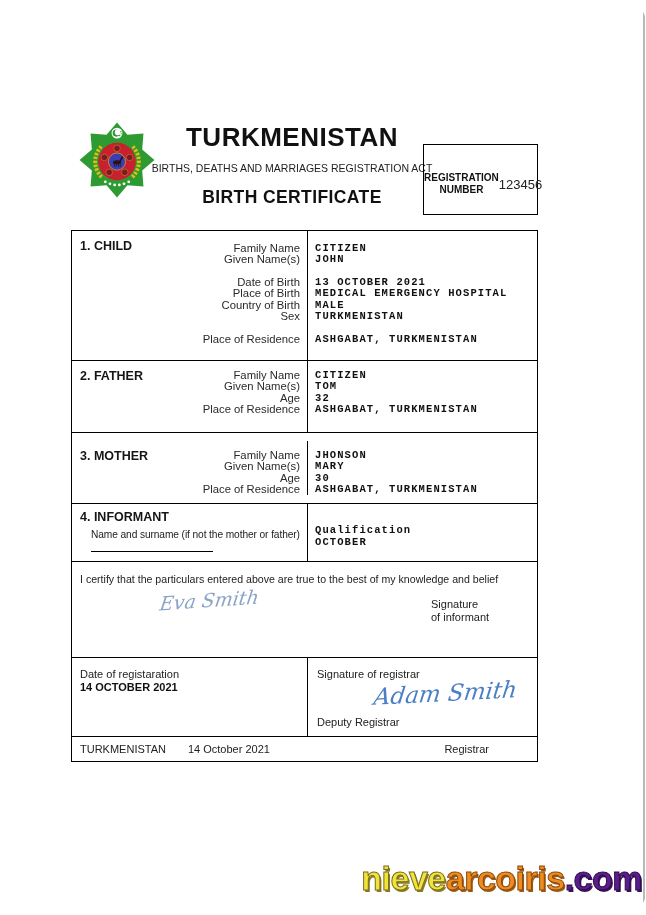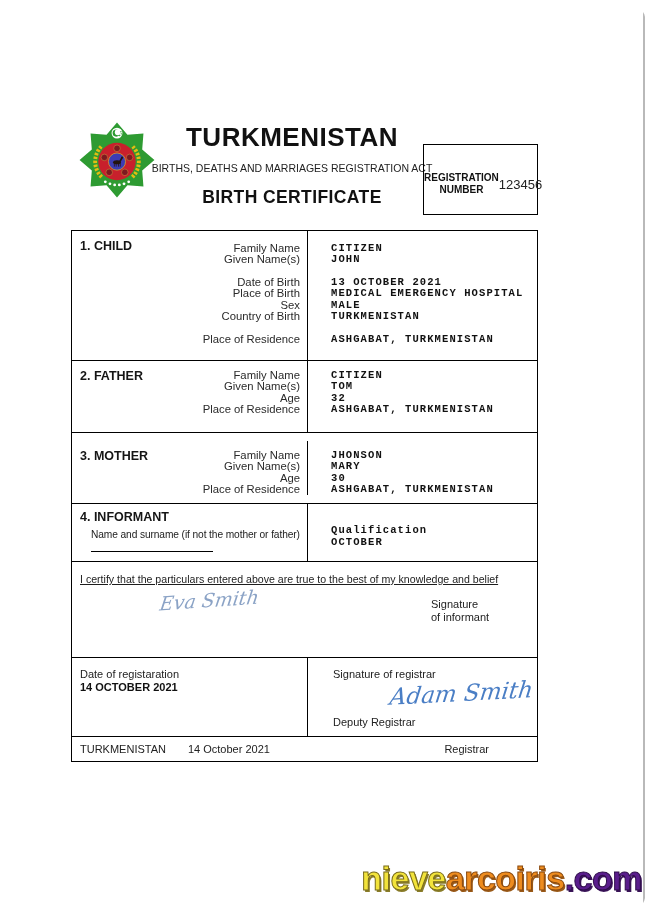--- a/index.html
+++ b/index.html
@@ -32,21 +32,21 @@
   .reg-label { font-size:10px; font-weight:bold; margin-top:9px; width:90px; line-height:12px; color:#111; }
   .reg-number { font-size:13px; margin-top:9px; color:#222; }
 
   
   .cert-table {
     position:absolute; left:71px; top:230px; width:467px;
     border:1.6px solid #000;
   }
   .row { position:relative; width:100%; border-top:1.2px solid #000; }
   .row.first { border-top:none; }
-  .person-row { display:flex;gap:16px; }
+  .person-row { display:flex; }
   .cell-left { width:236px; border-right:1.2px solid #000; position:relative; }
   .cell-right { flex:1; }
   .sec-heading {
     position:absolute; left:8px; top:8px; font-size:12.5px; font-weight:bold; color:#151515;
     white-space:nowrap;
   }
   .labels { text-align:right; padding-right:7px; }
   .values { padding-left:7px; }
   .line { height:11.4px; line-height:11.4px; font-size:11.3px; color:#2a2a2a; white-space:nowrap; }
   .values .line {
@@ -93,21 +93,21 @@
 
   
   .footer-row { display:flex; align-items:center; height:100%; padding-left:8px; font-size:11px; color:#222; }
   .footer-country { white-space:nowrap; }
   .footer-date { margin-left:22px; white-space:nowrap; }
   .footer-spacer { flex:1; }
   .footer-registrar { margin-right:48px; white-space:nowrap; }
 
   
   .h-child { height:129px; } .h-father { height:72px; } .h-mother { height:71px;align-items:center; }
-  .h-informant { height:58px; } .h-certify { height:96px;text-decoration:underline; } .h-registrar { height:79px; }
+  .h-informant { height:58px; } .h-certify { height:96px; } .h-registrar { height:79px; }
   .h-footer { height:25px; }
 
   
   .watermark {
     position:absolute; top:859px; right:4px;
     font-size:34px; font-weight:bold; letter-spacing:-0.5px; white-space:nowrap;
     font-family:"Liberation Sans", sans-serif;
   }
   .wm-0 { color:#f2e33b; -webkit-text-stroke:1px #7a6d1d; text-shadow:1.5px 1.5px 0 #8a7d2a; }
   .wm-1 { color:#ee8c1e; -webkit-text-stroke:1px #8a4a10; text-shadow:1.5px 1.5px 0 #9a5a18; }
@@ -170,22 +170,22 @@
 
     <div class="row first person-row h-child">
       <div class="cell-left">
         <div class="sec-heading">1. CHILD</div>
         <div class="labels pt-child">
           <div class="line">Family Name</div>
           <div class="line">Given Name(s)</div>
           <div class="gap-a"></div>
           <div class="line">Date of Birth</div>
           <div class="line">Place of Birth</div>
+          <div class="line">Country of Birth</div>
           <div class="line">Sex</div>
-          <div class="line">Country of Birth</div>
           <div class="gap-b"></div>
           <div class="line">Place of Residence</div>
         </div>
       </div>
       <div class="cell-right">
         <div class="values pt-child">
           <div class="line">CITIZEN</div>
           <div class="line">JOHN</div>
           <div class="gap-a"></div>
           <div class="line">13 OCTOBER 2021</div>

